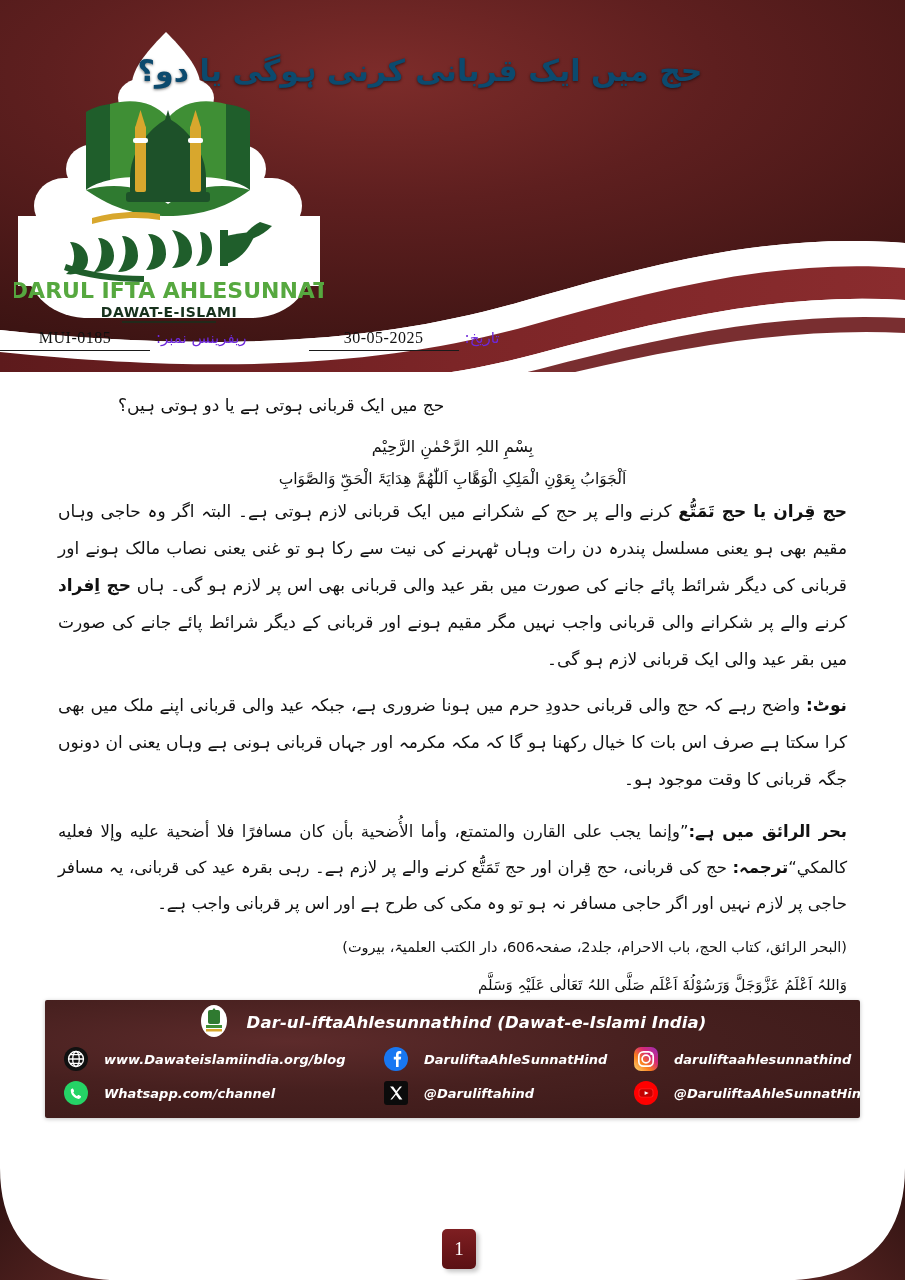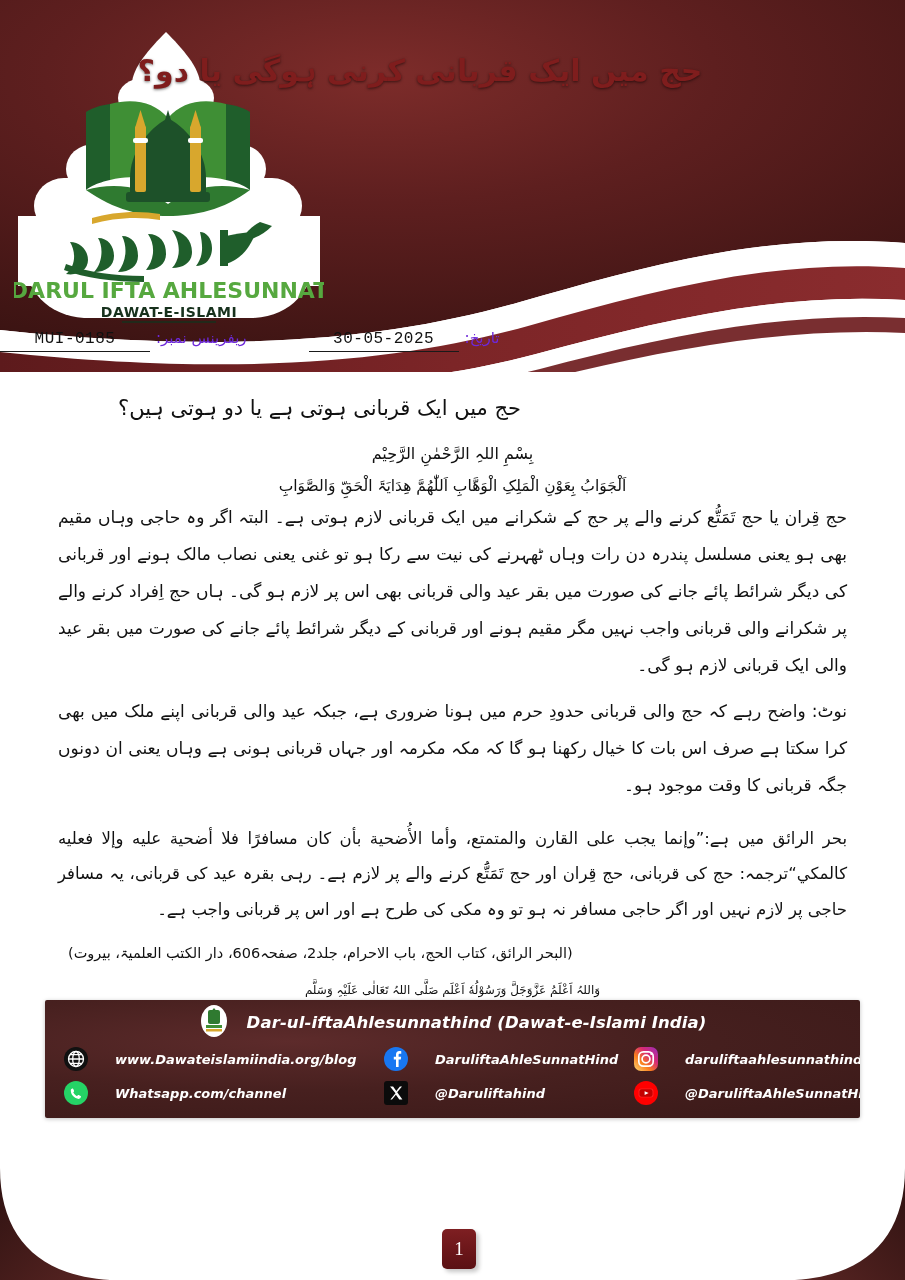--- a/index.html
+++ b/index.html
@@ -19,21 +19,21 @@
     overflow:hidden;
   }
   .header-bg { position:absolute; inset:0; }
   .header-svg { display:block; width:905px; height:378px; }
 
   .header-title {
     position:absolute;
     top:48px; left:0; width:880px;
     text-align:center;
     direction:rtl;
-    color:#7f1d1d;
+    color:#0c4a6e;
     font-size:30px;
     font-weight:bold;
     letter-spacing:0px;
     text-shadow:0 1px 3px rgba(0,0,0,.55);
     line-height:1.5;
     z-index:6;
     padding-right:40px;
     font-family:"DejaVu Sans","Liberation Sans",sans-serif;
   }
 
@@ -55,65 +55,65 @@
   .meta-label {
     font-size:15px; color:#6d28d9; direction:rtl; white-space:nowrap;
     font-family:"DejaVu Sans",sans-serif; padding-left:6px;
   }
   .meta-value-box {
     min-width:150px; text-align:center;
     border-bottom:1.6px solid #1a1a1a;
     padding:0 8px 3px 8px;
   }
   .meta-value {
-    font-size:16px; color:#111; font-family:Liberation Mono, monospace;
+    font-size:16px; color:#111; font-family:Liberation Serif, serif;
     letter-spacing:.5px; direction:ltr; display:inline-block;
   }
   .meta-spacer { width:62px; }
 
   
   .content {
     position:absolute; top:392px; left:0; width:905px;
     padding:0 58px;
     direction:rtl; text-align:justify;
     color:#111;
     z-index:4;
   }
   .q-line {
     text-align:left;
     direction:rtl;
-    font-size:21px;
+    font-size:17px;
     margin-bottom:14px;
     padding-left:60px;
     line-height:1.6;
   }
   .center-ar {
     text-align:center;
     direction:rtl;
     line-height:1.7;
   }
   .bismillah { font-size:16px; margin-bottom:6px;text-align:center; }
   .aljawab  { font-size:15.5px; margin-bottom:0; }
 
   .para {
     font-size:17px;
     line-height:2.18;
     text-align:justify;
     direction:rtl;
     margin-bottom:9px;
     text-justify:inter-word;
   }
-  .para b, .bold { font-weight:normal; }
+  .para b, .bold { font-weight:bold; }
   .quote-para { font-size:16.5px; line-height:2.18; }
   .citation {
-    font-size:14.5px; direction:rtl; text-align:left;
+    font-size:14.5px; direction:rtl; text-align:right;
     padding-left:10px; margin-top:12px; line-height:1.8;
   }
   .closing {
-    font-size:12px; text-align:center; direction:rtl;
+    font-size:15px; direction:rtl;
     margin-top:16px; margin-bottom:6px;
   }
 
   
   .footer-banner {
     position:absolute; left:45px; top:1000px; width:815px; height:118px;
     background:
       radial-gradient(ellipse at 30% 35%, #5d2b2b 0%, #47201f 45%, #3a1918 100%);
     border-radius:2px;
     overflow:hidden;
@@ -130,21 +130,21 @@
     font-family:"DejaVu Sans",sans-serif; letter-spacing:.1px; white-space:nowrap;
   }
   .fb-grid {
     display:grid;
     grid-template-columns:320px 250px 245px;
     grid-template-rows:34px 34px;
     direction:ltr;
     padding:2px 0 0 18px;
     align-items:center;
   }
-  .fb-item { display:flex; align-items:center; gap:26px; direction:ltr; }
+  .fb-item { display:flex; align-items:center; gap:15px; direction:ltr; }
   .fb-ico { width:26px; height:26px; flex:none; }
   .fb-text {
     color:#fff; font-size:13px; font-style:italic; font-weight:bold;
     font-family:"DejaVu Sans",sans-serif; white-space:nowrap;
   }
 
   
   .bottom-curves { position:absolute; left:0; top:1128px; width:905px; height:152px; z-index:2; }
   .page-num {
     position:absolute; left:442px; top:1229px;

